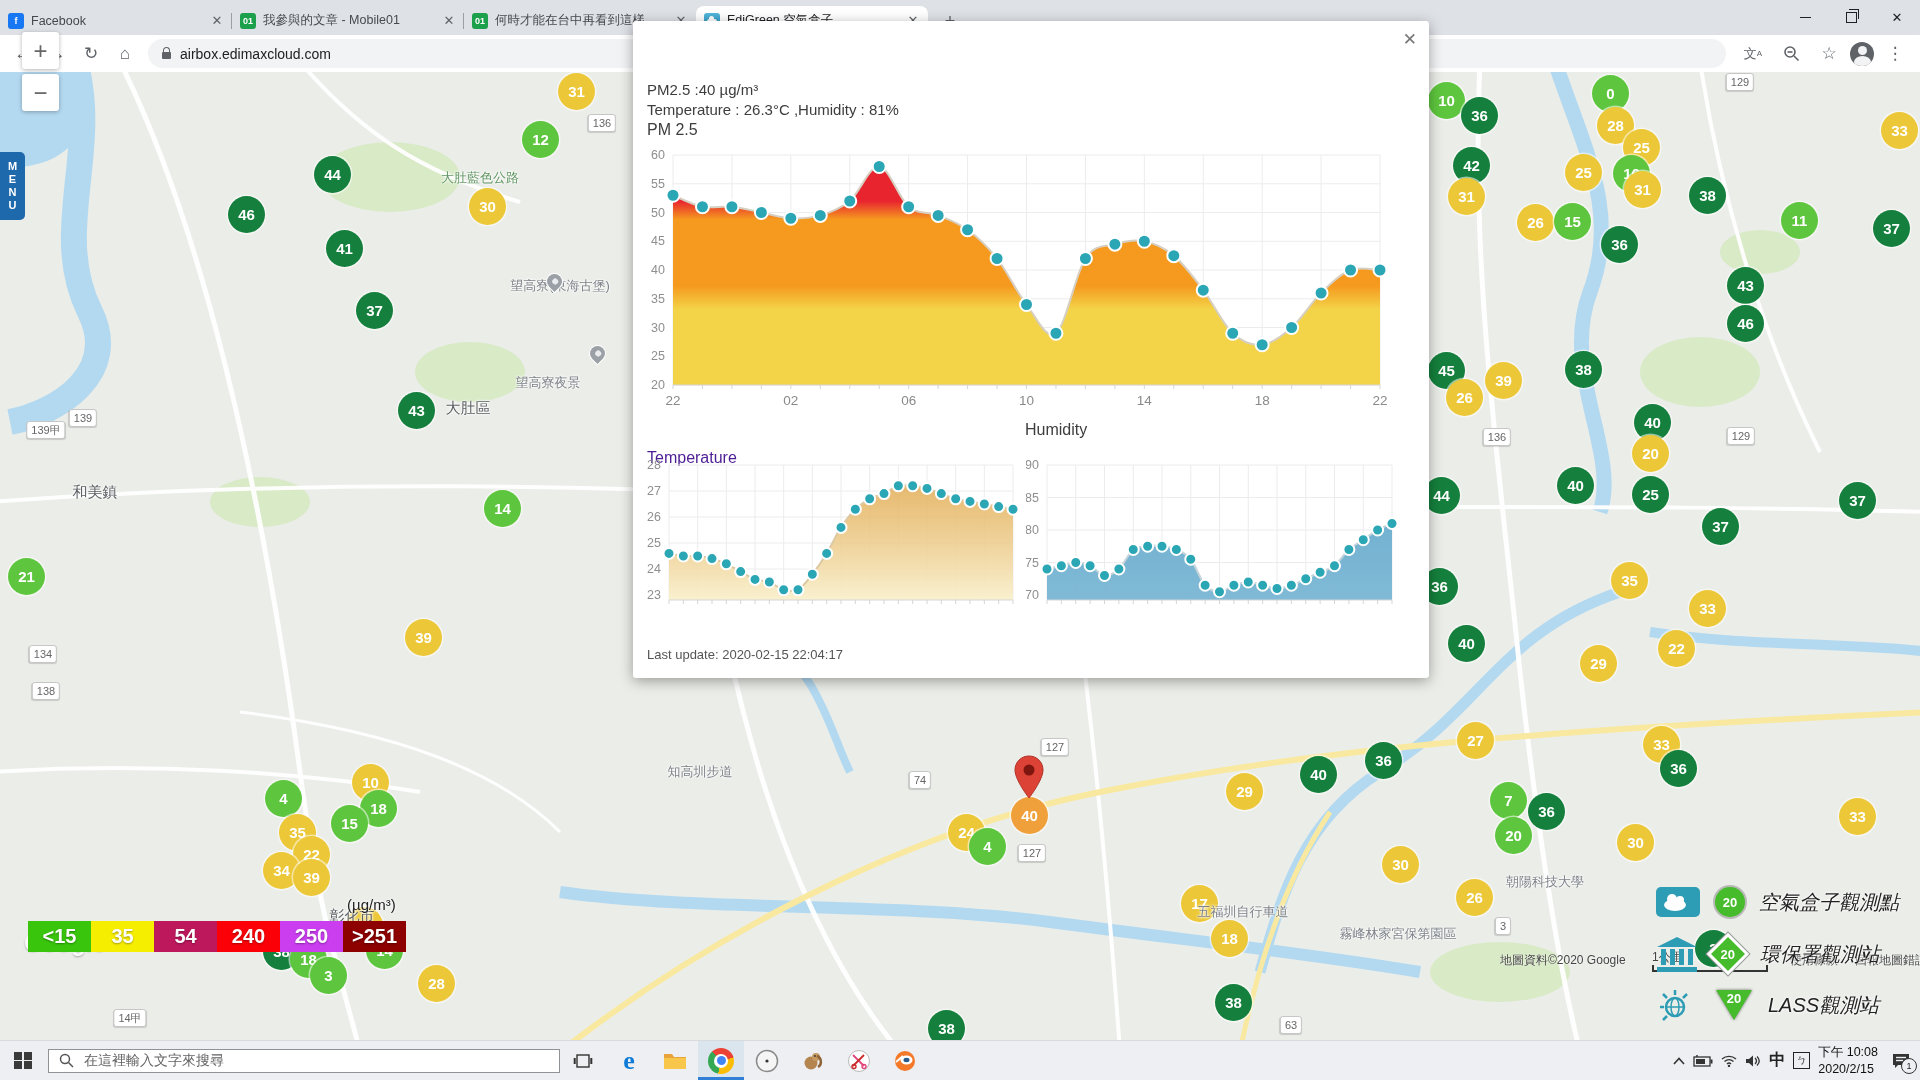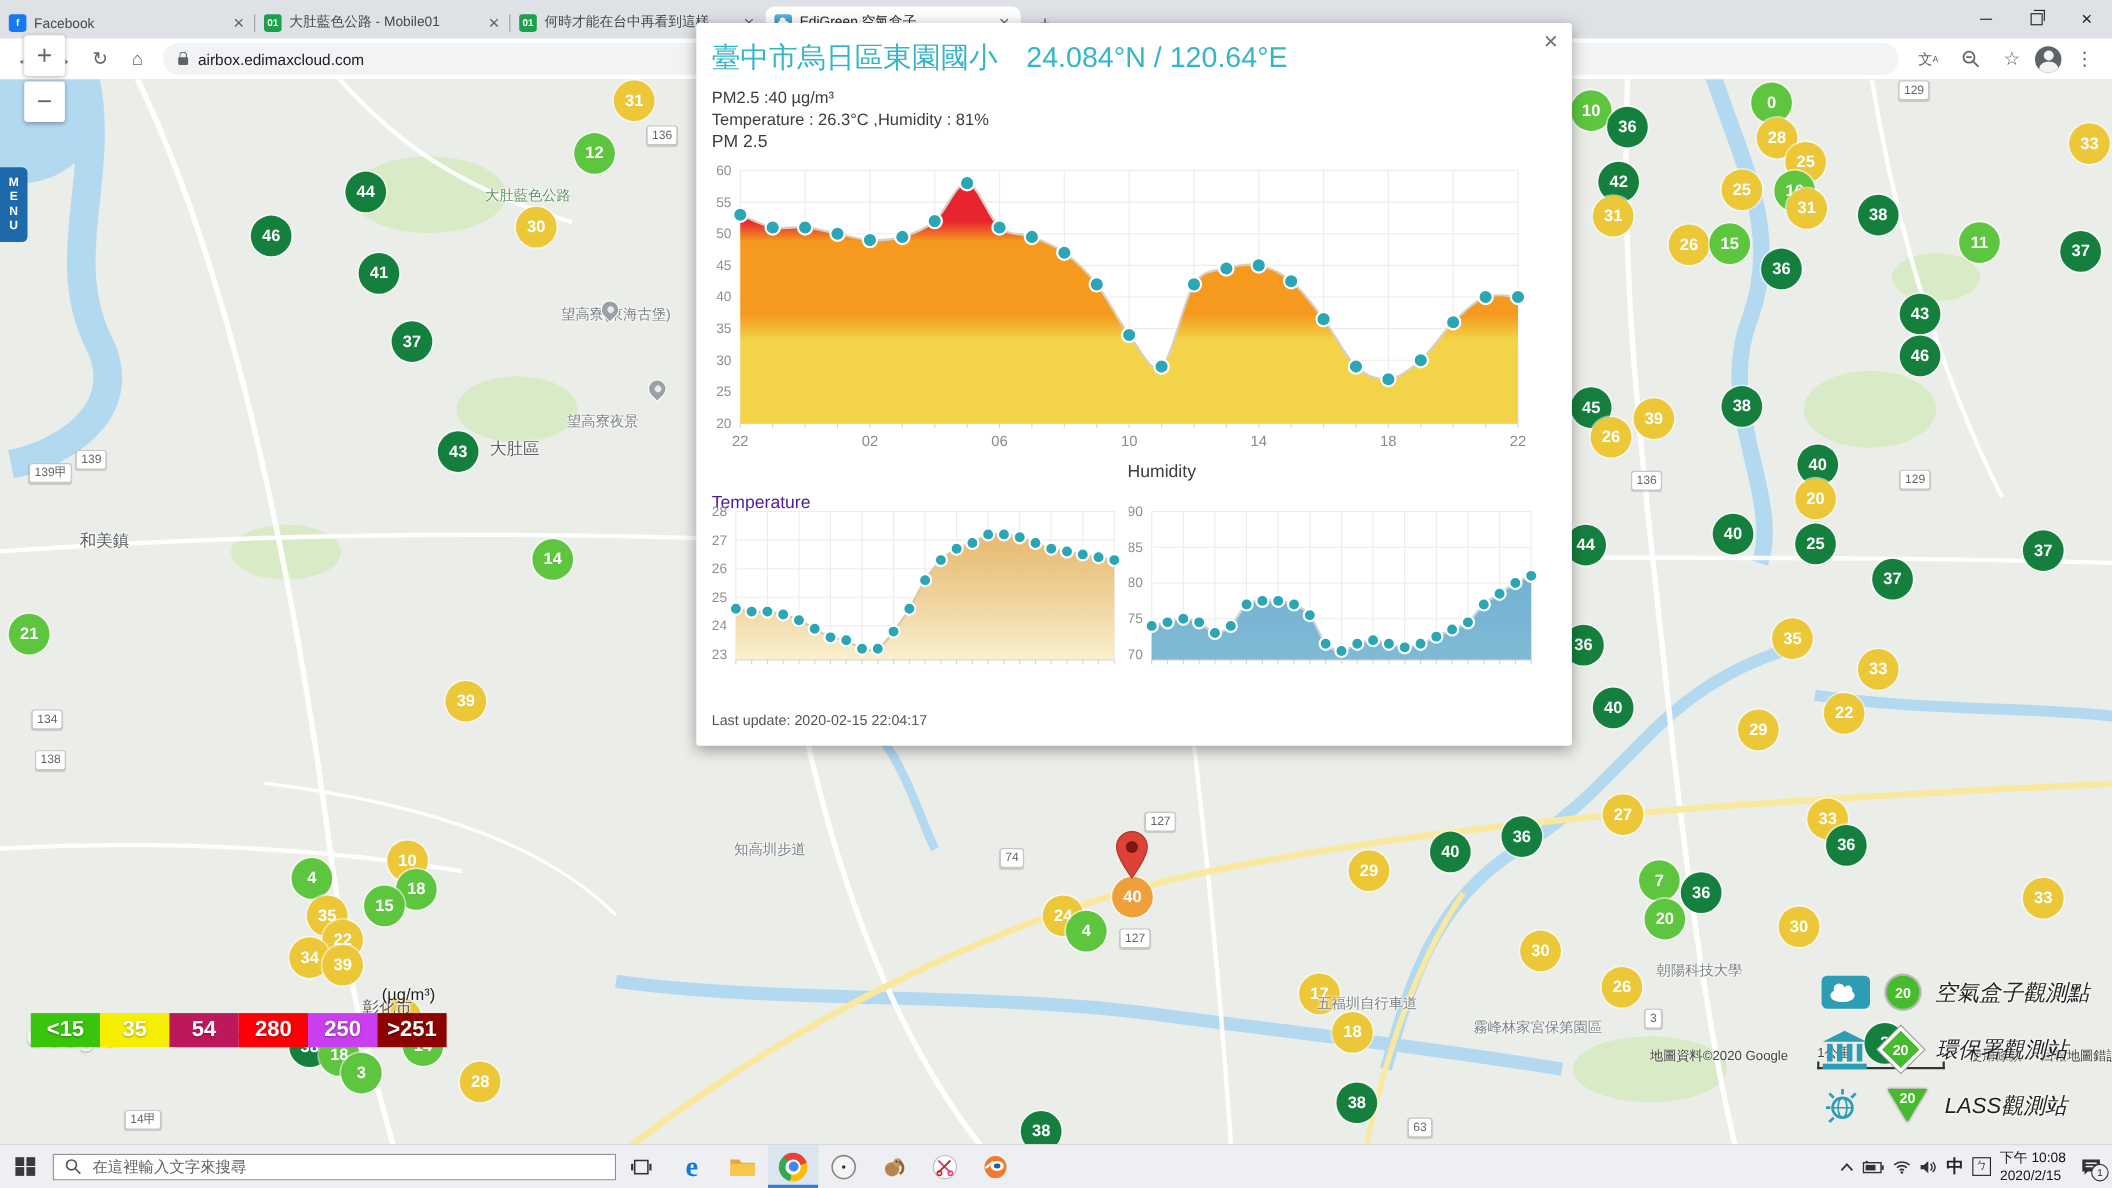--- a/index.html
+++ b/index.html
@@ -119,21 +119,21 @@
 
   <div id="tabstrip">
     <div class="tab">
       <span class="favicon fav-fb">f</span>
       <span class="tlabel">Facebook</span>
       <span class="tclose">✕</span>
         <span class="sep"></span>
     </div>
     <div class="tab">
       <span class="favicon fav-m01">01</span>
-      <span class="tlabel">大肚藍色公路 - Mobile01</span>
+      <span class="tlabel">我參與的文章 - Mobile01</span>
       <span class="tclose">✕</span>
         <span class="sep"></span>
     </div>
     <div class="tab">
       <span class="favicon fav-m01">01</span>
       <span class="tlabel">何時才能在台中再看到這樣的藍</span>
       <span class="tclose">✕</span>
     </div>
     <div class="tab active">
       <span class="favicon fav-edi">
@@ -334,23 +334,20 @@
     <div id="selmarker" class="mk o" style="z-index:11">
       <span>40</span>
     </div>
   </div>
 
   <div id="zoomin" class="zoombtn">+</div>
   <div id="zoomout" class="zoombtn">−</div>
   <div id="menutab">M<br>E<br>N<br>U</div>
 
   <div id="popup">
-    <div id="popup-title">
-      <span>臺中市烏日區東園國小</span><span class="coords">24.084°N / 120.64°E</span>
-    </div>
     <div id="pm25line" class="pline">PM2.5 :40 µg/m³</div>
     <div id="thline" class="pline">Temperature : 26.3°C ,Humidity : 81%</div>
     <div id="pmlabel" class="pline">PM 2.5</div>
     <svg id="pm-svg" width="796" height="290">
         <defs>
           <linearGradient id="gradPM" x1="0" y1="20" x2="0" y2="250" gradientUnits="userSpaceOnUse">
             <stop offset="0" stop-color="#e8242f"></stop>
             <stop offset="0.2" stop-color="#e8242f"></stop>
             <stop offset="0.28" stop-color="#f59a1f"></stop>
             <stop offset="0.57" stop-color="#f59a1f"></stop>
@@ -625,21 +622,21 @@
     <div id="lastupdate">Last update: 2020-02-15 22:04:17</div>
     <div id="popup-close">✕</div>
   </div>
 
   <div id="scalelegend">
     <div id="scaleunit">(µg/m³)</div>
     <div id="scalebar">
       <div class="scale-seg" style="background: rgb(56, 197, 12);">&lt;15</div>
       <div class="scale-seg" style="background: rgb(246, 238, 0);">35</div>
       <div class="scale-seg" style="background: #be185d;">54</div>
-      <div class="scale-seg" style="background: rgb(251, 0, 7);">280</div>
+      <div class="scale-seg" style="background: rgb(251, 0, 7);">240</div>
       <div class="scale-seg" style="background: rgb(202, 62, 240);">250</div>
       <div class="scale-seg" style="background: rgb(141, 1, 1);">&gt;251</div>
     </div>
   </div>
 
   <div id="stationlegend">
     <div class="strow" style="left:0;top:85px">
       <svg width="46" height="34" viewBox="0 0 46 34">
         <rect x="1" y="2" width="44" height="30" rx="5" fill="#2d9cb5"></rect>
         <ellipse cx="20" cy="20" rx="11" ry="6" fill="#fff"></ellipse>

